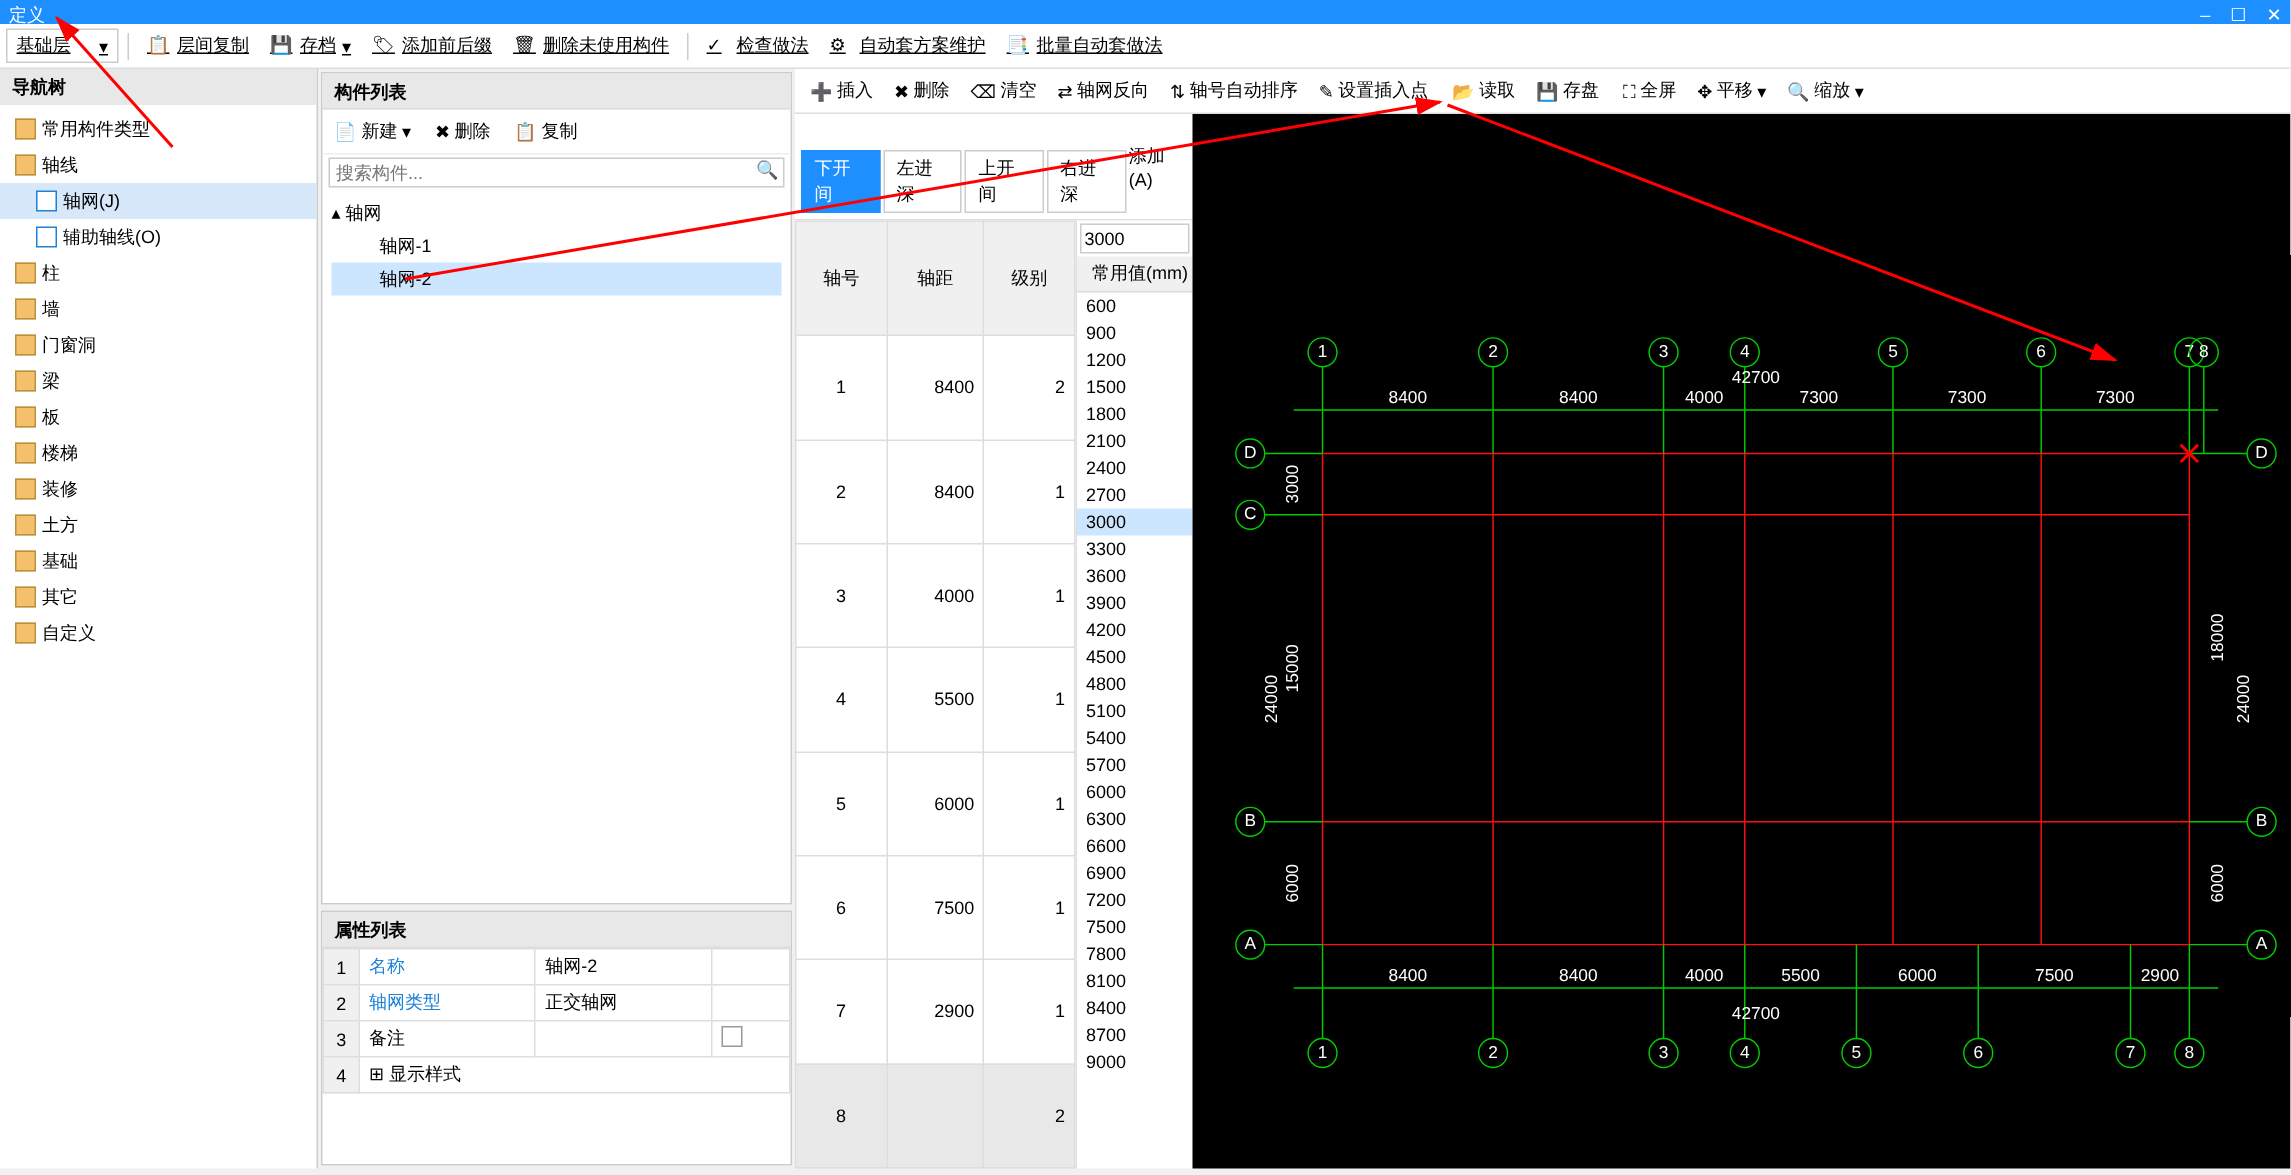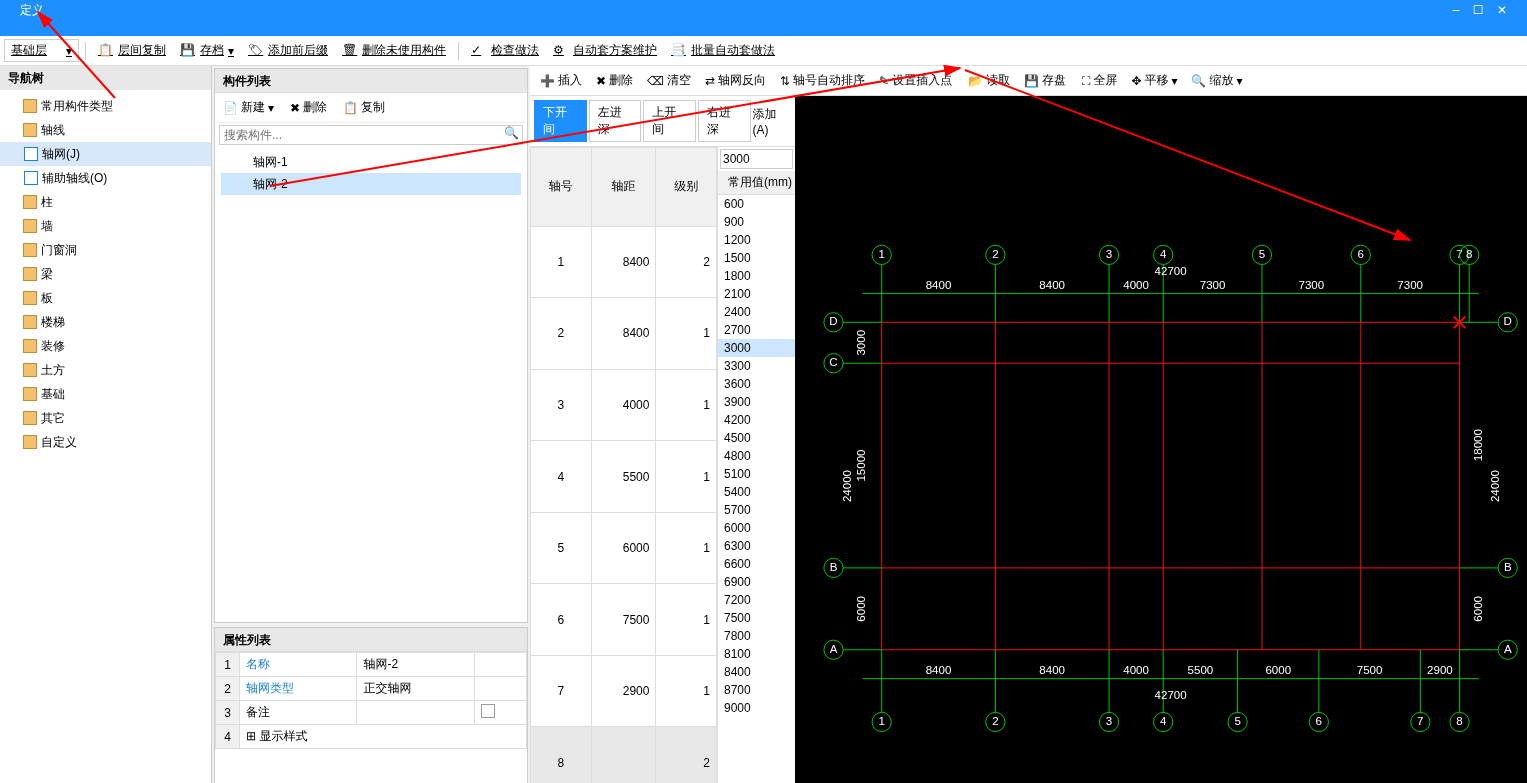--- a/index.html
+++ b/index.html
@@ -1,28 +1,28 @@
 <!DOCTYPE html>
 <html><head>
 <meta charset="utf-8">
 <style>
 * { margin:0; padding:0; box-sizing:border-box; font-family:"Microsoft YaHei",Arial,sans-serif; font-size:12px; }
 body { background:#f0f0f0; width:1527px; height:783px; overflow:hidden; position:relative; }
-.titlebar { background:#1e8fff; color:#fff; height:36px; line-height:20px; padding:0 20px; display:flex; justify-content:space-between;gap:20px; }
+.titlebar { background:#1e8fff; color:#fff; height:16px; line-height:20px; padding:0 6px; display:flex; justify-content:space-between;gap:20px; }
 .titlebar .winbtns span { margin-left:10px; cursor:pointer; }
 .toolbar1 { background:#fff; height:30px; display:flex; align-items:center; border-bottom:1px solid #ddd; padding:0 4px; gap:2px; }
 .toolbar1 .sep { width:1px; height:18px; background:#ccc; margin:0 4px; }
 .toolbar1 .btn,.toolbar1 .combo { display:flex; align-items:center; gap:4px; padding:2px 6px; cursor:pointer;text-decoration:underline; }
 .combo { border:1px solid #ccc; min-width:75px; justify-content:space-between; }
 .ico { width:16px; height:16px; display:inline-block; }
 .main { display:flex; height:733px; }
 .leftpanel { width:212px; background:#fff; border-right:1px solid #ccc; display:flex; flex-direction:column; }
 .panelhdr { background:#e8e8e8; height:24px; line-height:24px; padding:0 8px; font-weight:bold; }
 .navtree { flex:1; overflow:auto; padding:4px 0; }
-.navtree .item { height:24px; line-height:24px; padding:0 23px; display:flex; align-items:center; gap:4px; cursor:pointer; }
+.navtree .item { height:24px; line-height:24px; padding:0 10px; display:flex; align-items:center; gap:4px; cursor:pointer; }
 .navtree .item.sel { background:#d6e8fa; }
 .navtree .item.sub { padding-left:24px; }
 .ico-folder { width:14px; height:14px; background:#f5c06b; border:1px solid #b8923e; }
 .ico-grid { width:14px; height:14px; border:1px solid #1e82d8; background:linear-gradient(#fff 0 33%,#1e82d8 33% 34%,#fff 34% 66%,#1e82d8 66% 67%,#fff 67% 100%),linear-gradient(90deg,#fff 0 33%,#1e82d8 33% 34%,#fff 34% 66%,#1e82d8 66% 67%,#fff 67% 100%); }
 .midpanel { width:318px; display:flex; flex-direction:column; gap:4px; padding:2px; }
 .box { background:#fff; border:1px solid #ccc; }
 .box .panelhdr { border-bottom:1px solid #ddd; }
 .mintb { display:flex; padding:4px; gap:8px; border-bottom:1px solid #eee; }
 .mintb .btn { display:flex; align-items:center; gap:3px; cursor:pointer; padding:2px 4px; }
 .searchbox { display:flex; margin:2px 4px; border:1px solid #ccc; }
@@ -37,21 +37,21 @@
 .ptable th,.ptable td { border:1px solid #ddd; padding:3px 6px; text-align:left; height:22px; }
 .ptable th { background:#f0f0f0; font-weight:normal; }
 .ptable .rownum { background:#f0f0f0; text-align:center; width:24px; }
 .ptable .blue { color:#1e82d8; }
 .chk { width:14px; height:14px; border:1px solid #999; display:inline-block; }
 .rightarea { flex:1; display:flex; }
 .midcol { width:265px; display:flex; flex-direction:column; }
 .toolbar2 { background:#fff; height:30px; display:flex; align-items:center; border-bottom:1px solid #ddd; padding:0 4px; gap:2px; }
 .toolbar2 .btn { display:flex; align-items:center; gap:3px; padding:2px 6px; cursor:pointer; }
 .tabrow { display:flex; padding:4px; gap:2px; background:#fff; border-bottom:1px solid #ddd; align-items:center; }
-.tabrow .tab { padding:3px 8px; border:1px solid #ccc; cursor:pointer; background:#fff; }
+.tabrow .tab { padding:3px 8px; border:1px solid #ccc; cursor:pointer; background:#fff;margin-top:20px; }
 .tabrow .tab.active { background:#1e8fff; color:#fff; border-color:#1e8fff; }
 .gridcols { display:flex; }
 .axistbl { border-collapse:collapse; background:#fff; flex:1; }
 .axistbl th,.axistbl td { border:1px solid #ddd; padding:2px 6px; height:20px; text-align:right; }
 .axistbl th { background:#f0f0f0; text-align:center; font-weight:normal; }
 .axistbl td:first-child { text-align:center; }
 .axistbl tr.selrow td { background:#e8e8e8; }
 .commonvals { width:78px; background:#fff; border-left:1px solid #ddd; display:flex; flex-direction:column; }
 .commonvals .inp { margin:2px; }
 .commonvals .inp input { width:100%; border:1px solid #ccc; padding:2px; }
@@ -196,20 +196,21 @@
     <div class="btn">
             <span>📋</span>
             <span>复制</span>
           </div>
    </div>
    <div class="searchbox">
     <input placeholder="搜索构件..." style="">
     <span class="sicon">🔍</span>
    </div>
    <div class="tree">
+    <div class="tnode">▴ <span>轴网</span></div>
     <div class="tnode tchild">轴网-1</div>
     <div class="tnode tchild sel">轴网-2</div>
    </div>
   </div>
   <div class="box proplist">
    <div class="panelhdr">属性列表</div>
    <table class="ptable">
     <tbody>
     <tr>
               <td class="rownum">1</td>

